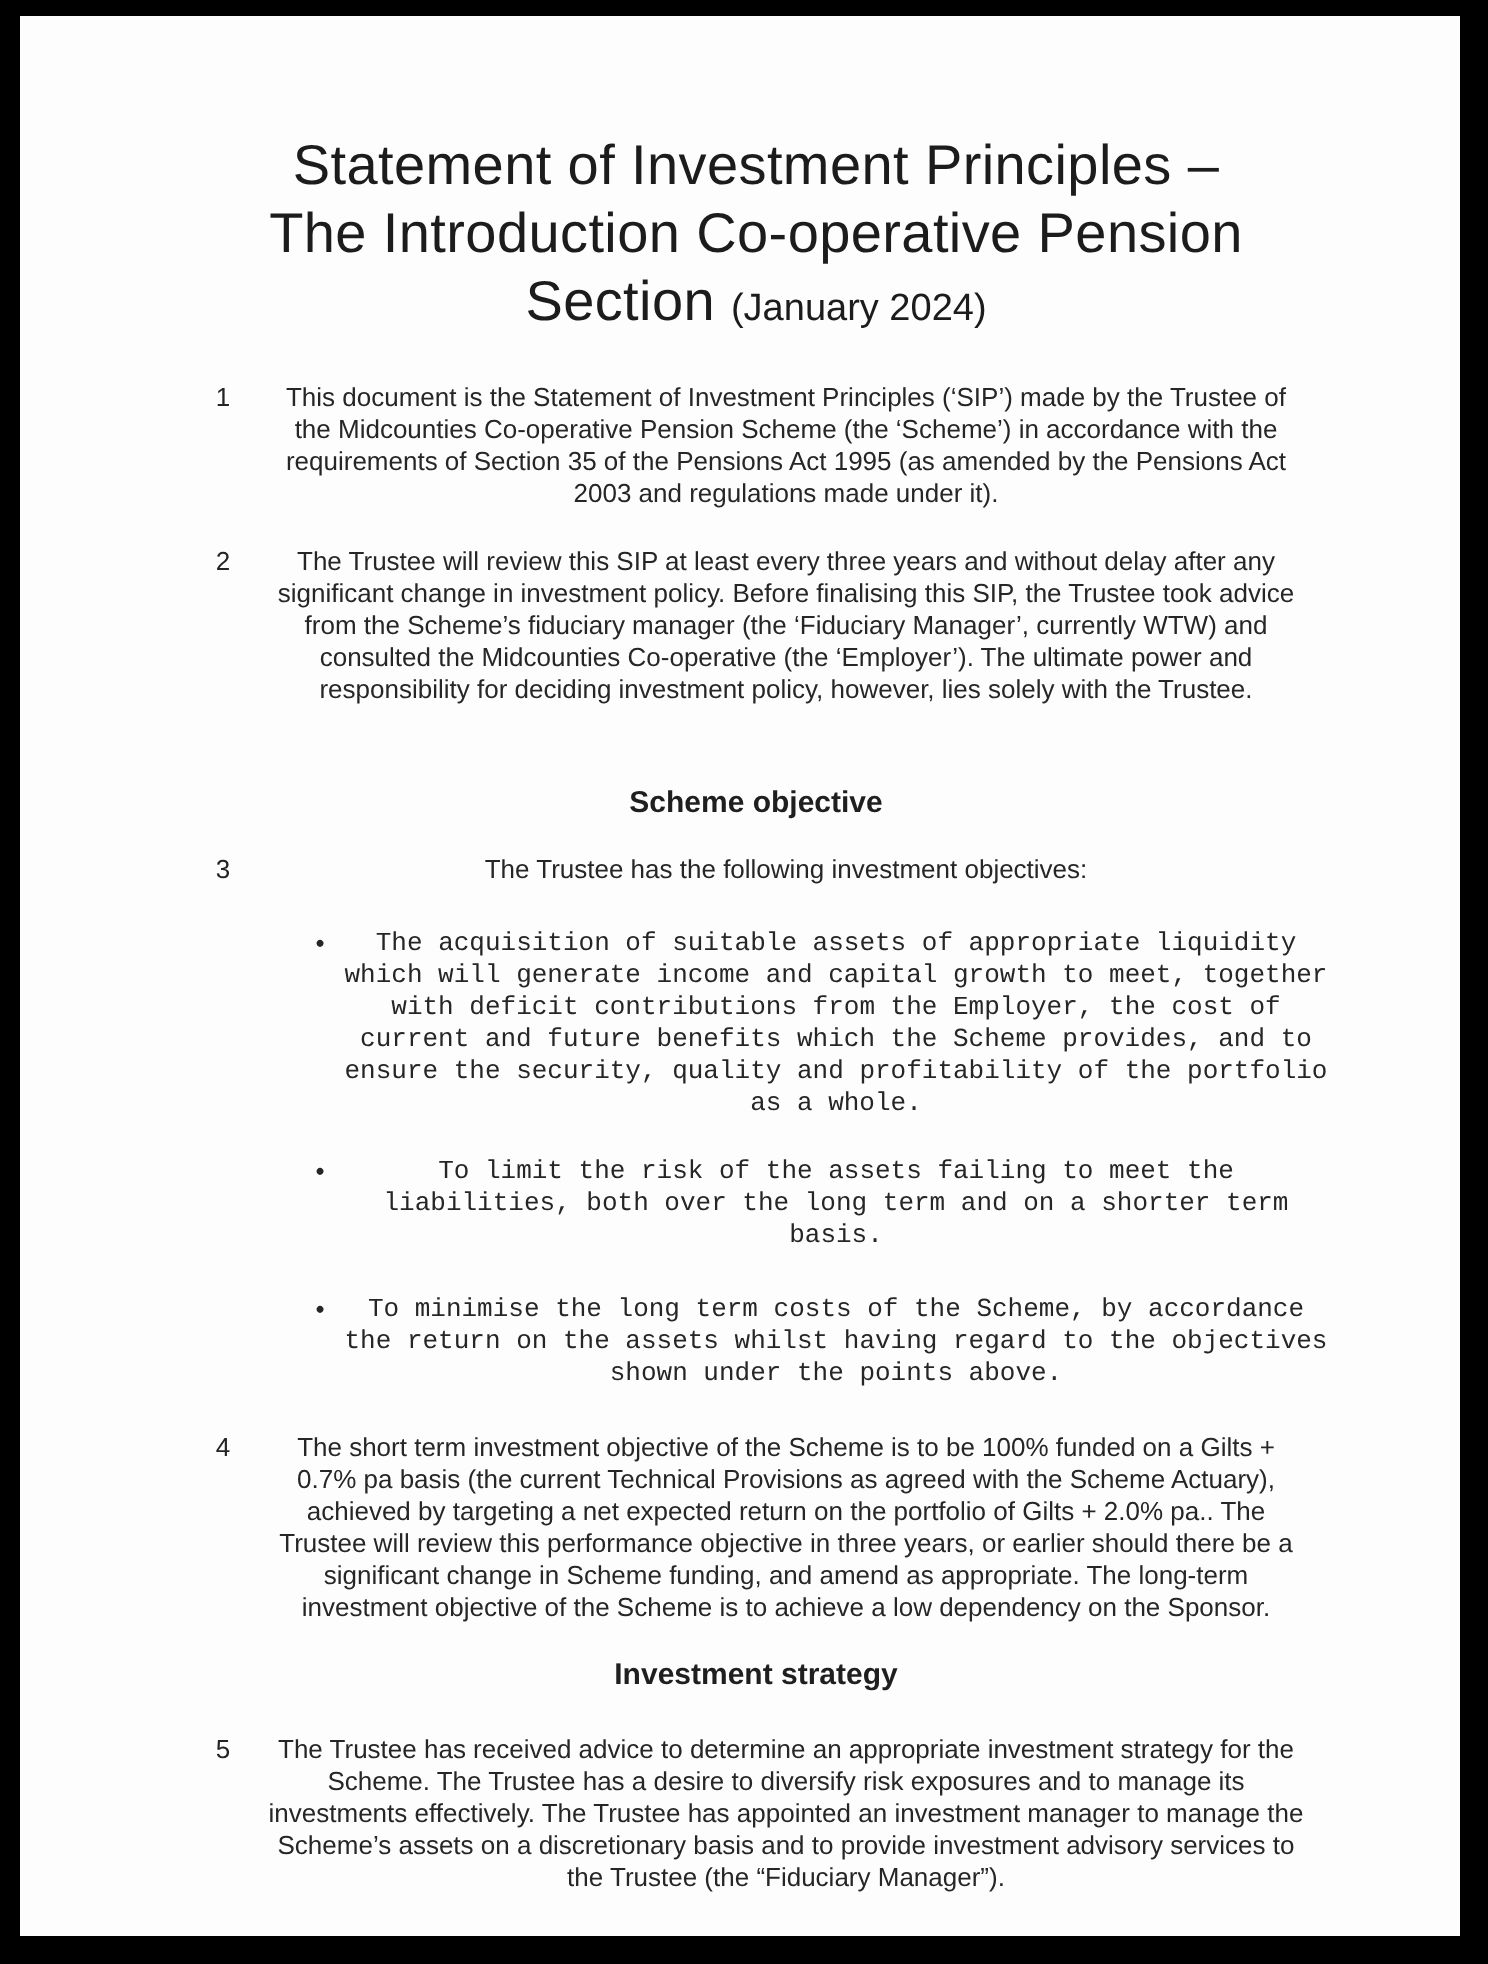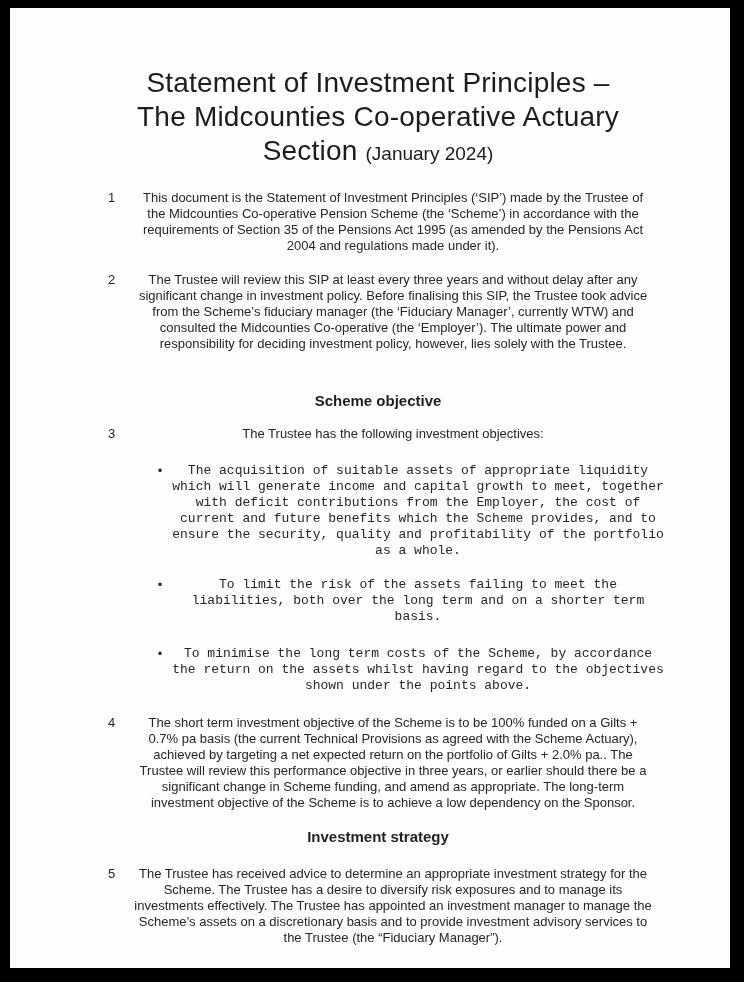--- a/index.html
+++ b/index.html
@@ -70,31 +70,31 @@
   }
   .bullet .txt { flex:1; max-width:492px;font-family:Liberation Mono, monospace; }
 </style>
 </head>
 <body>
 
 <div class="page">
 
   <div class="title">
     <div>Statement of Investment Principles –</div>
-    <div>The Midcounties Co-operative Actuary</div>
+    <div>The Introduction Co-operative Pension</div>
     <div>
       <span>Section</span>
       <span class="title-date">(January 2024)</span>
     </div>
   </div>
 
 
   <div class="item item-1">
     <span class="num">1</span>
-    <p class="txt">This document is the Statement of Investment Principles (‘SIP’) made by the Trustee of the Midcounties Co-operative Pension Scheme (the ‘Scheme’) in accordance with the requirements of Section 35 of the Pensions Act 1995 (as amended by the Pensions Act 2004 and regulations made under it).</p>
+    <p class="txt">This document is the Statement of Investment Principles (‘SIP’) made by the Trustee of the Midcounties Co-operative Pension Scheme (the ‘Scheme’) in accordance with the requirements of Section 35 of the Pensions Act 1995 (as amended by the Pensions Act 2003 and regulations made under it).</p>
   </div>
 
   <div class="item item-2">
     <span class="num">2</span>
     <p class="txt">The Trustee will review this SIP at least every three years and without delay after any significant change in investment policy. Before finalising this SIP, the Trustee took advice from the Scheme’s fiduciary manager (the ‘Fiduciary Manager’, currently WTW) and consulted the Midcounties Co-operative (the ‘Employer’). The ultimate power and responsibility for deciding investment policy, however, lies solely with the Trustee.</p>
   </div>
 
   <h2 class="h-scheme">Scheme objective</h2>
 
   <div class="item item-3">

